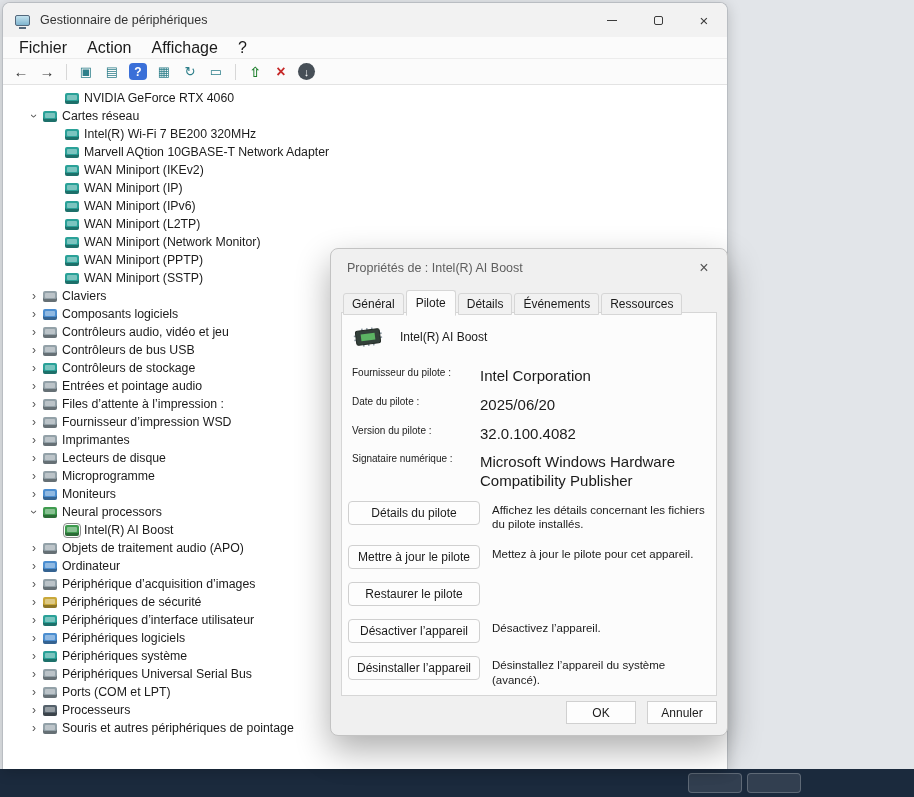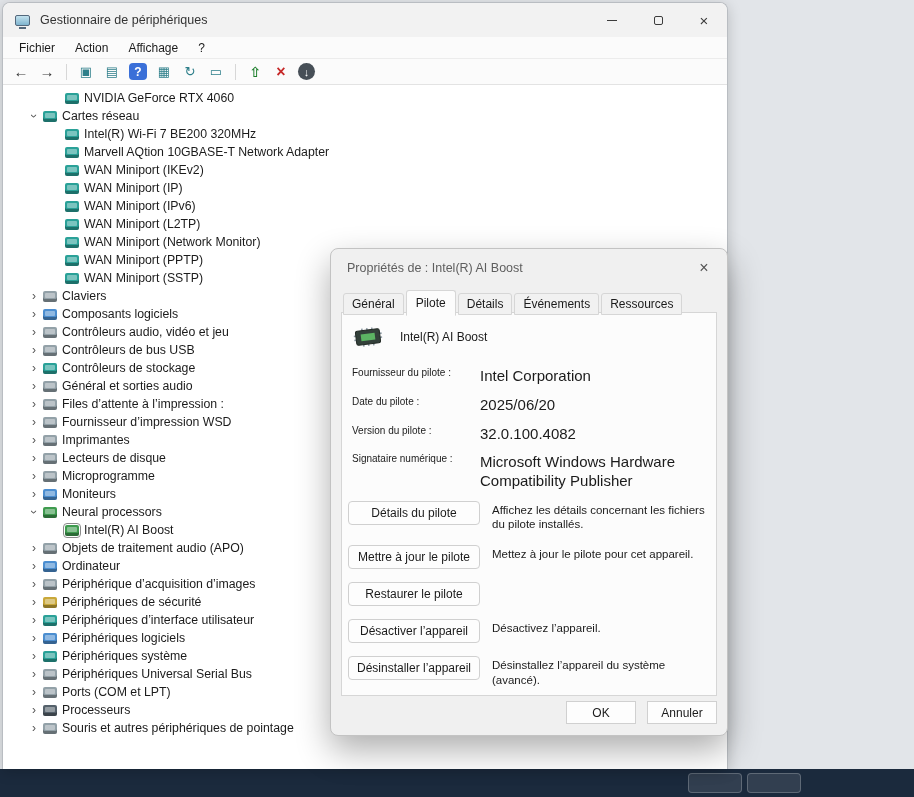--- a/index.html
+++ b/index.html
@@ -22,21 +22,21 @@
   .title-icon { width:15px; height:11px; border:1px solid #53687c; border-radius:2px;
                 background:linear-gradient(#c3e2ee,#7fb4cf); position:relative; flex:none; }
   .title-icon::after { content:""; position:absolute; left:3px; bottom:-4px; width:7px; height:2px; background:#53687c; }
   .title-text { font-size:12.5px; color:#333; margin-left:10px; }
   .win-controls { margin-left:auto; display:flex; height:100%; }
   .win-btn { width:46px; height:100%; display:flex; align-items:center; justify-content:center; color:#3c3c3c; font-size:15px; }
   .glyph-min { width:10px; height:1px; background:#3c3c3c; }
   .glyph-max { width:9px; height:9px; border:1px solid #3c3c3c; border-radius:2px; }
 
   .menubar { height:22px; background:#fbfbfb; border-bottom:1px solid #ececec; display:flex; align-items:center; padding-left:6px; flex:none; }
-  .menu-item { font-size:12px; color:#1b1b1b; padding:0 10px; }
+  .menu-item { font-size:16px; color:#1b1b1b; padding:0 10px; }
 
   .toolbar { height:26px; background:#fbfbfb; border-bottom:1px solid #e3e3e3; display:flex; align-items:center; padding-left:6px; gap:2px; flex:none; }
   .tb-btn { width:24px; height:22px; display:flex; align-items:center; justify-content:center; border-radius:3px; }
   .tb-sep { width:1px; height:16px; background:#d7d7d7; margin:0 5px; }
   .tb-btn.k-nav   { font-size:15px; color:#353535; }
   .tb-btn.k-teal  { font-size:13px; color:#2e7f8a; }
   .tb-btn.k-help  { width:18px; height:17px; border-radius:4px; background:#3a6fd8; color:#fff; font-weight:700; font-size:12px; margin:0 3px; }
   .tb-btn.k-green { font-size:14px; color:#1e7f2c; font-weight:700; }
   .tb-btn.k-red   { font-size:16px; color:#c62828; font-weight:700; }
   .tb-btn.k-circle{ width:17px; height:17px; border-radius:50%; background:#474f57; color:#fff; font-size:11px; margin:0 3px; }
@@ -215,21 +215,21 @@
           <span class="tree-label">Contrôleurs de bus USB</span>
         </div>
         <div class="tree-row" style="padding-left: 24px;">
           <span class="chevron">›</span>
           <span class="dev-icon v-teal"></span>
           <span class="tree-label">Contrôleurs de stockage</span>
         </div>
         <div class="tree-row" style="padding-left: 24px;">
           <span class="chevron">›</span>
           <span class="dev-icon v-gray"></span>
-          <span class="tree-label">Général et sorties audio</span>
+          <span class="tree-label">Entrées et pointage audio</span>
         </div>
         <div class="tree-row" style="padding-left: 24px;">
           <span class="chevron">›</span>
           <span class="dev-icon v-gray"></span>
           <span class="tree-label">Files d’attente à l’impression :</span>
         </div>
         <div class="tree-row" style="padding-left: 24px;">
           <span class="chevron">›</span>
           <span class="dev-icon v-gray"></span>
           <span class="tree-label">Fournisseur d’impression WSD</span>

